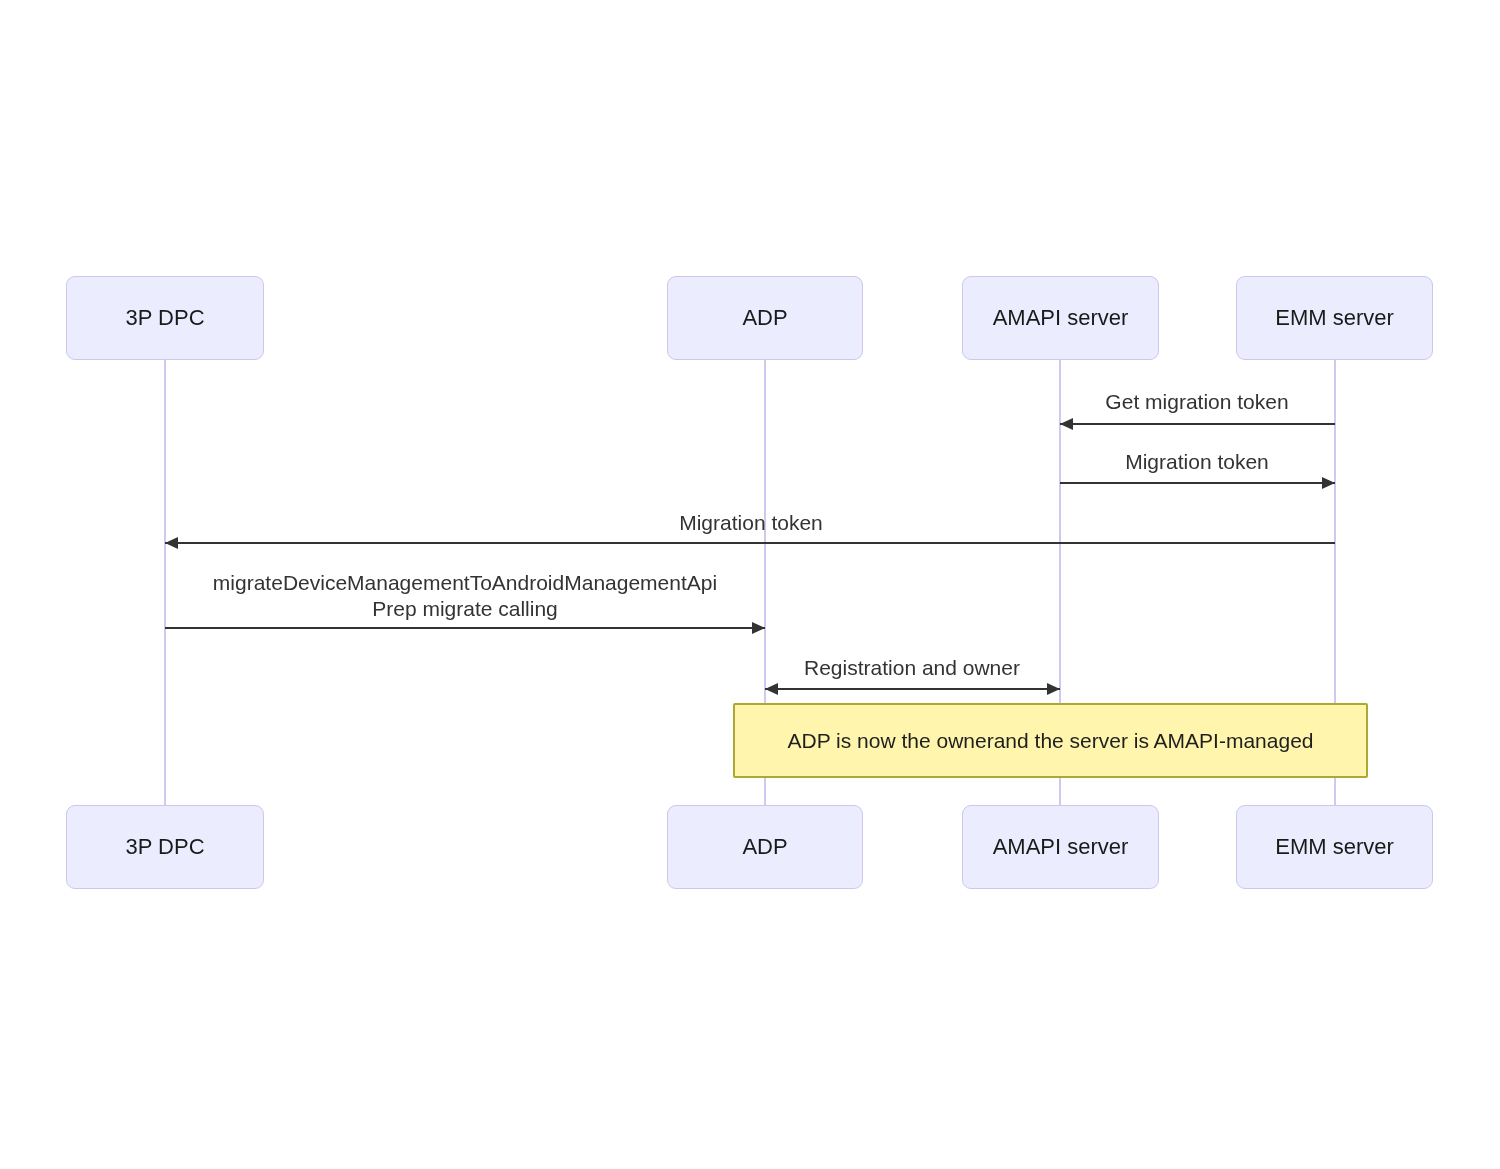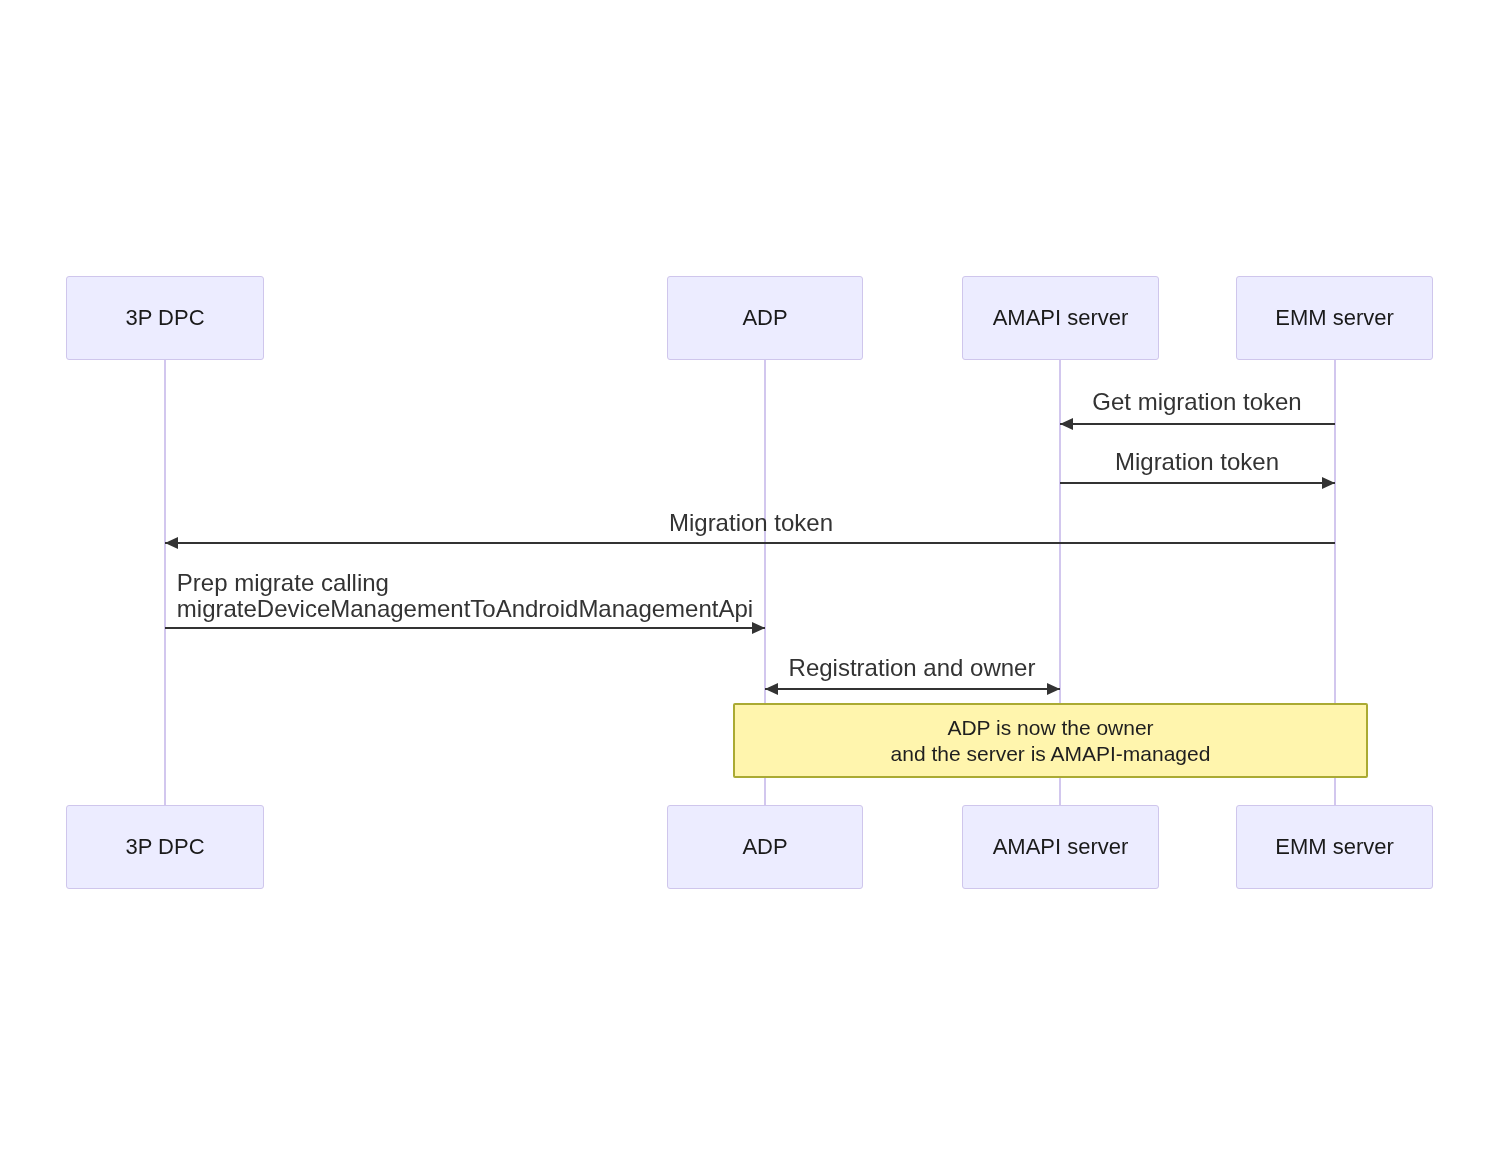--- a/index.html
+++ b/index.html
@@ -24,41 +24,42 @@
     background: #ffffff;
     font-family: "Liberation Sans", "DejaVu Sans", sans-serif;
     overflow: hidden;
   }
   .actor {
     position: absolute;
     height: 84px;
     box-sizing: border-box;
     background: var(--actor-fill);
     border: 1px solid var(--actor-border);
-    border-radius: 3px;
+    border-radius: 9px;
     display: flex;
     align-items: center;
     justify-content: center;
     font-size: 22px;
     color: var(--actor-text);
     z-index: 3;
   }
   .lifeline {
     position: absolute;
     top: 359px;
     height: 447px;
     width: 2px;
     background: var(--lifeline);
     z-index: 1;
   }
   .msg-label {
     position: absolute;
     transform: translateX(-50%);
     white-space: nowrap;
-    font-size: 24px;
+    text-align: center;
+    font-size: 21px;
     line-height: 26px;
     color: var(--message-text);
     z-index: 2;
   }
   .msg-label span { display: block; }
   .msg-line {
     position: absolute;
     height: 0;
     border-top: 2px solid var(--arrow);
     z-index: 2;
@@ -77,21 +78,21 @@
     position: absolute;
     left: 733px;
     top: 703px;
     width: 635px;
     height: 75px;
     box-sizing: border-box;
     background: var(--note-fill);
     border: 2px solid var(--note-border);
     border-radius: 2px;
     display: flex;
-    flex-direction: column;
+    flex-direction: row;
     align-items: center;
     justify-content: center;
     font-size: 21px;
     line-height: 26px;
     color: #1f1f1f;
     text-align: center;
     z-index: 4;
   }
 </style>
 </head>
@@ -130,22 +131,22 @@
   </div>
 
   <div>
     <div class="msg-label" style="left:751px; top:510px;">Migration token</div>
     <div class="msg-line" style="left:165px; top:542px; width:1170px;"></div>
     <div class="arrowhead left" style="left:165px; top:537px;"></div>
   </div>
 
   <div>
     <div class="msg-label" style="left:465px; top:570px;">
+      <span>migrateDeviceManagementToAndroidManagementApi</span>
       <span>Prep migrate calling</span>
-      <span>migrateDeviceManagementToAndroidManagementApi</span>
     </div>
     <div class="msg-line" style="left:165px; top:627px; width:600px;"></div>
     <div class="arrowhead right" style="left:752px; top:622px;"></div>
   </div>
 
   <div>
     <div class="msg-label" style="left:912px; top:655px;">Registration and owner</div>
     <div class="msg-line" style="left:765px; top:688px; width:295px;"></div>
     <div class="arrowhead left" style="left:765px; top:683px;"></div>
     <div class="arrowhead right" style="left:1047px; top:683px;"></div>

